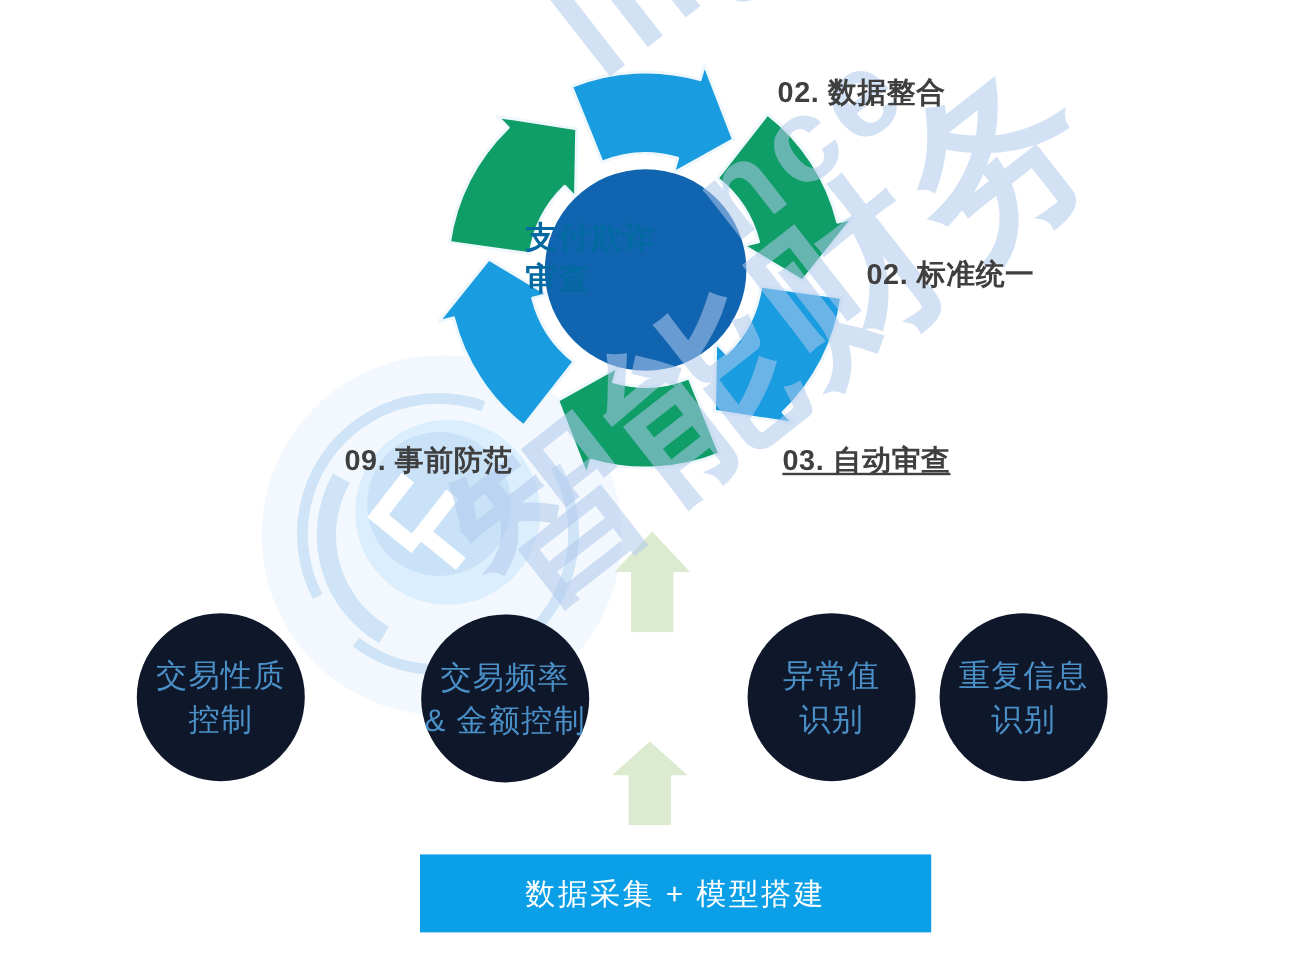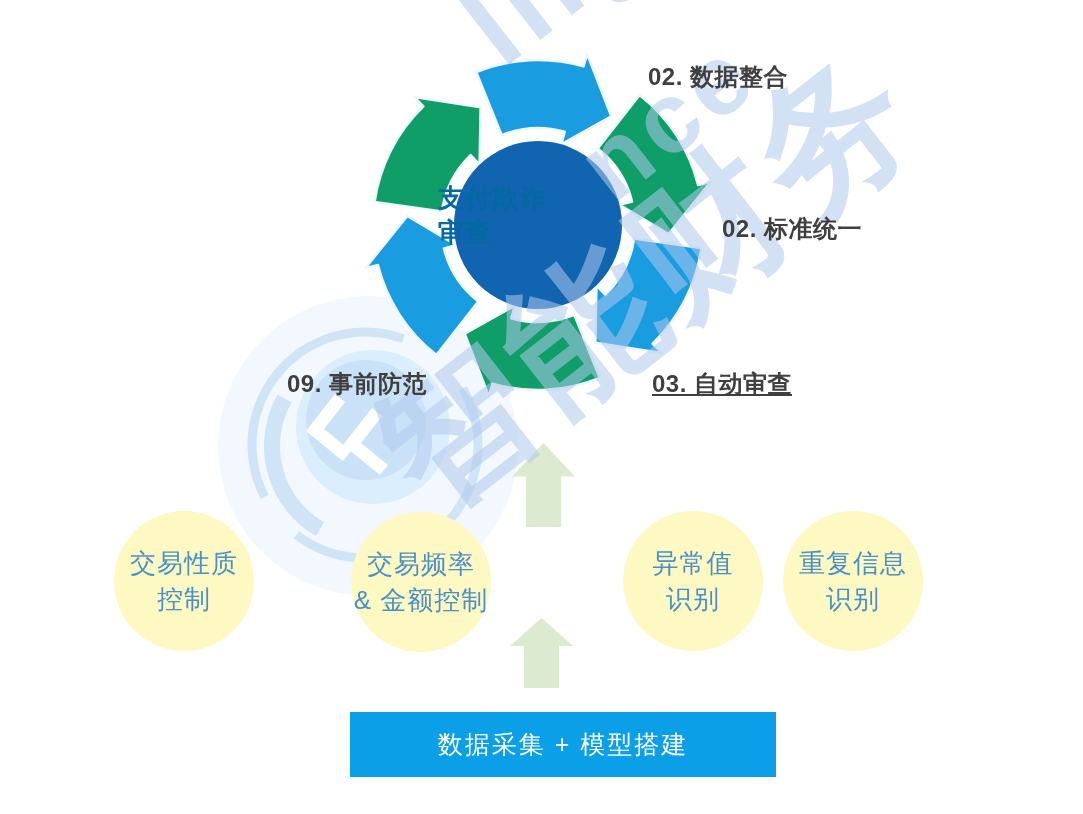--- a/index.html
+++ b/index.html
@@ -22,21 +22,21 @@
     white-space:nowrap;letter-spacing:0.5px;
   }
   .pos-06{left:287px;top:61px;}
   .pos-01{left:648px;top:61px;}
   .pos-02{left:722px;top:213px;}
   .pos-03{left:652px;top:368px;text-decoration:underline;}
   .pos-04{left:287px;top:368px;}
   .pos-05{left:213px;top:214px;}
   
   .feature{
-    position:absolute;width:140px;height:140px;border-radius:50%;background:#fef9c3;
+    position:absolute;width:140px;height:140px;border-radius:50%;background:#0f172a;
     z-index:4;display:flex;flex-direction:column;align-items:center;justify-content:center;
     color:#4a90c7;font-size:26px;line-height:1.4;text-align:center;letter-spacing:1px;
   }
   .f1{left:114px;top:511px;}
   .f2{left:351px;top:512px;}
   .f3{left:623px;top:511px;}
   .f4{left:783px;top:511px;align-items:center;}
   
   .up-arrow{
     position:absolute;background:#dcebcf;z-index:4;

